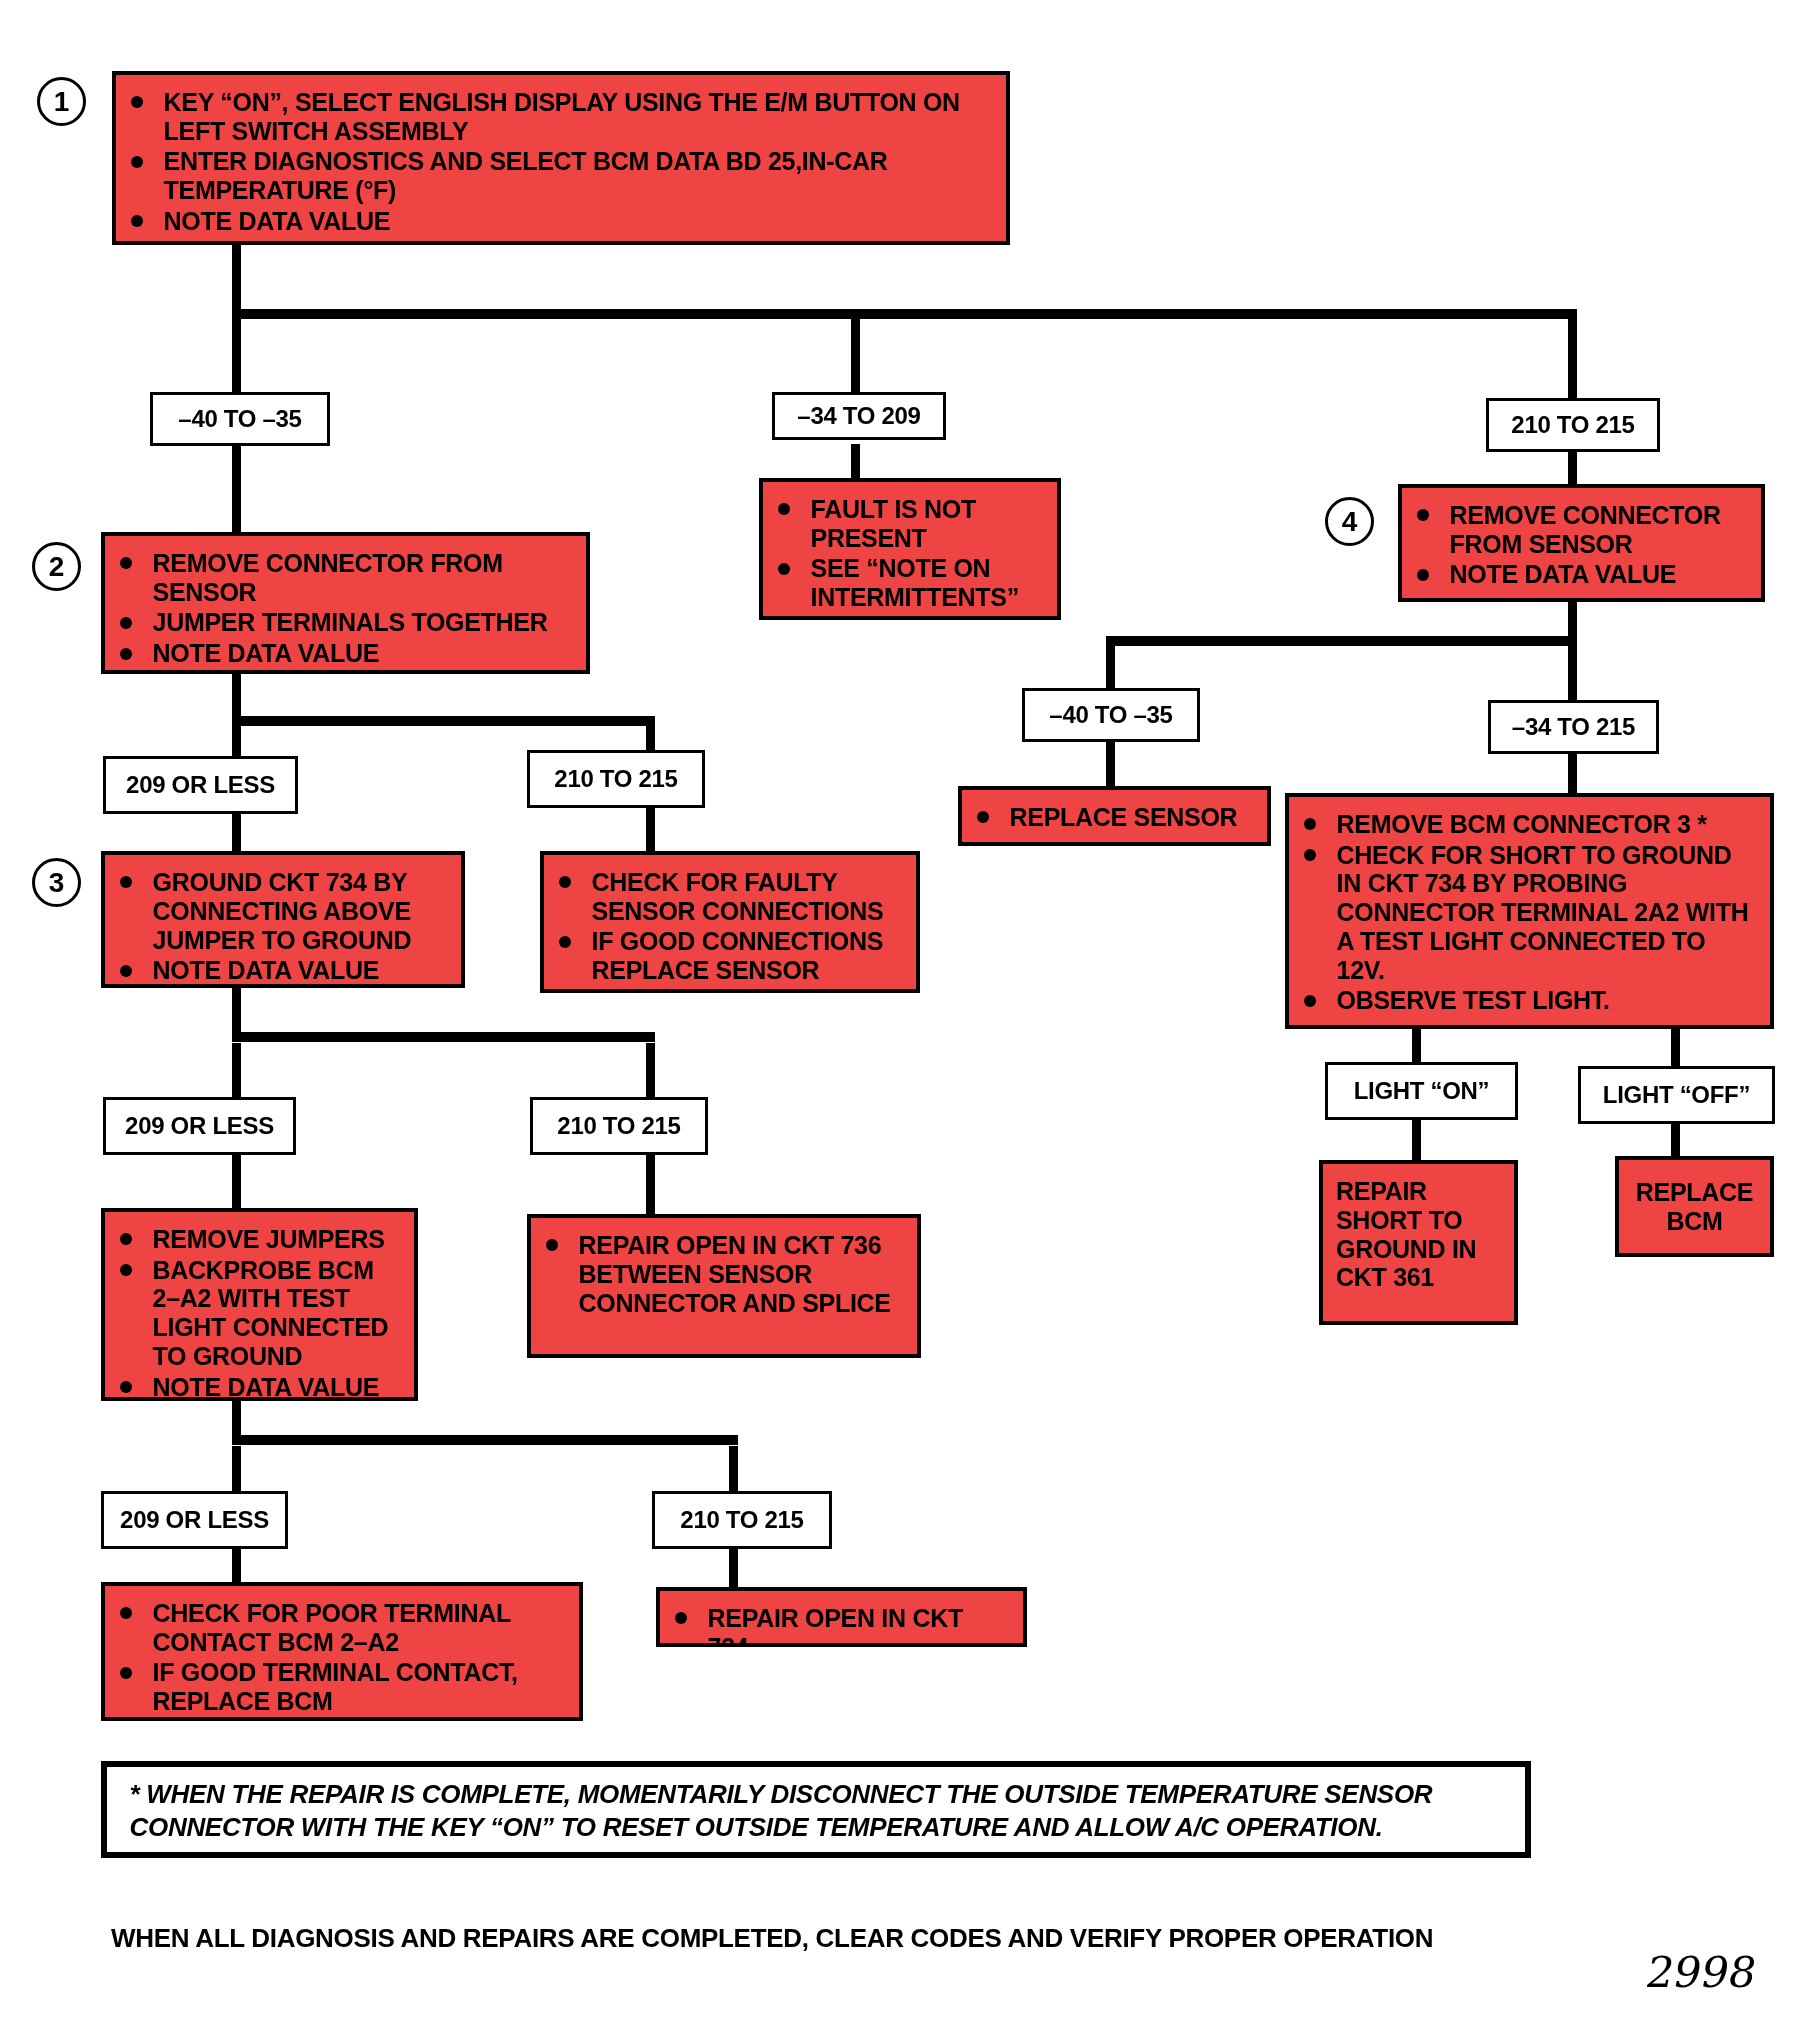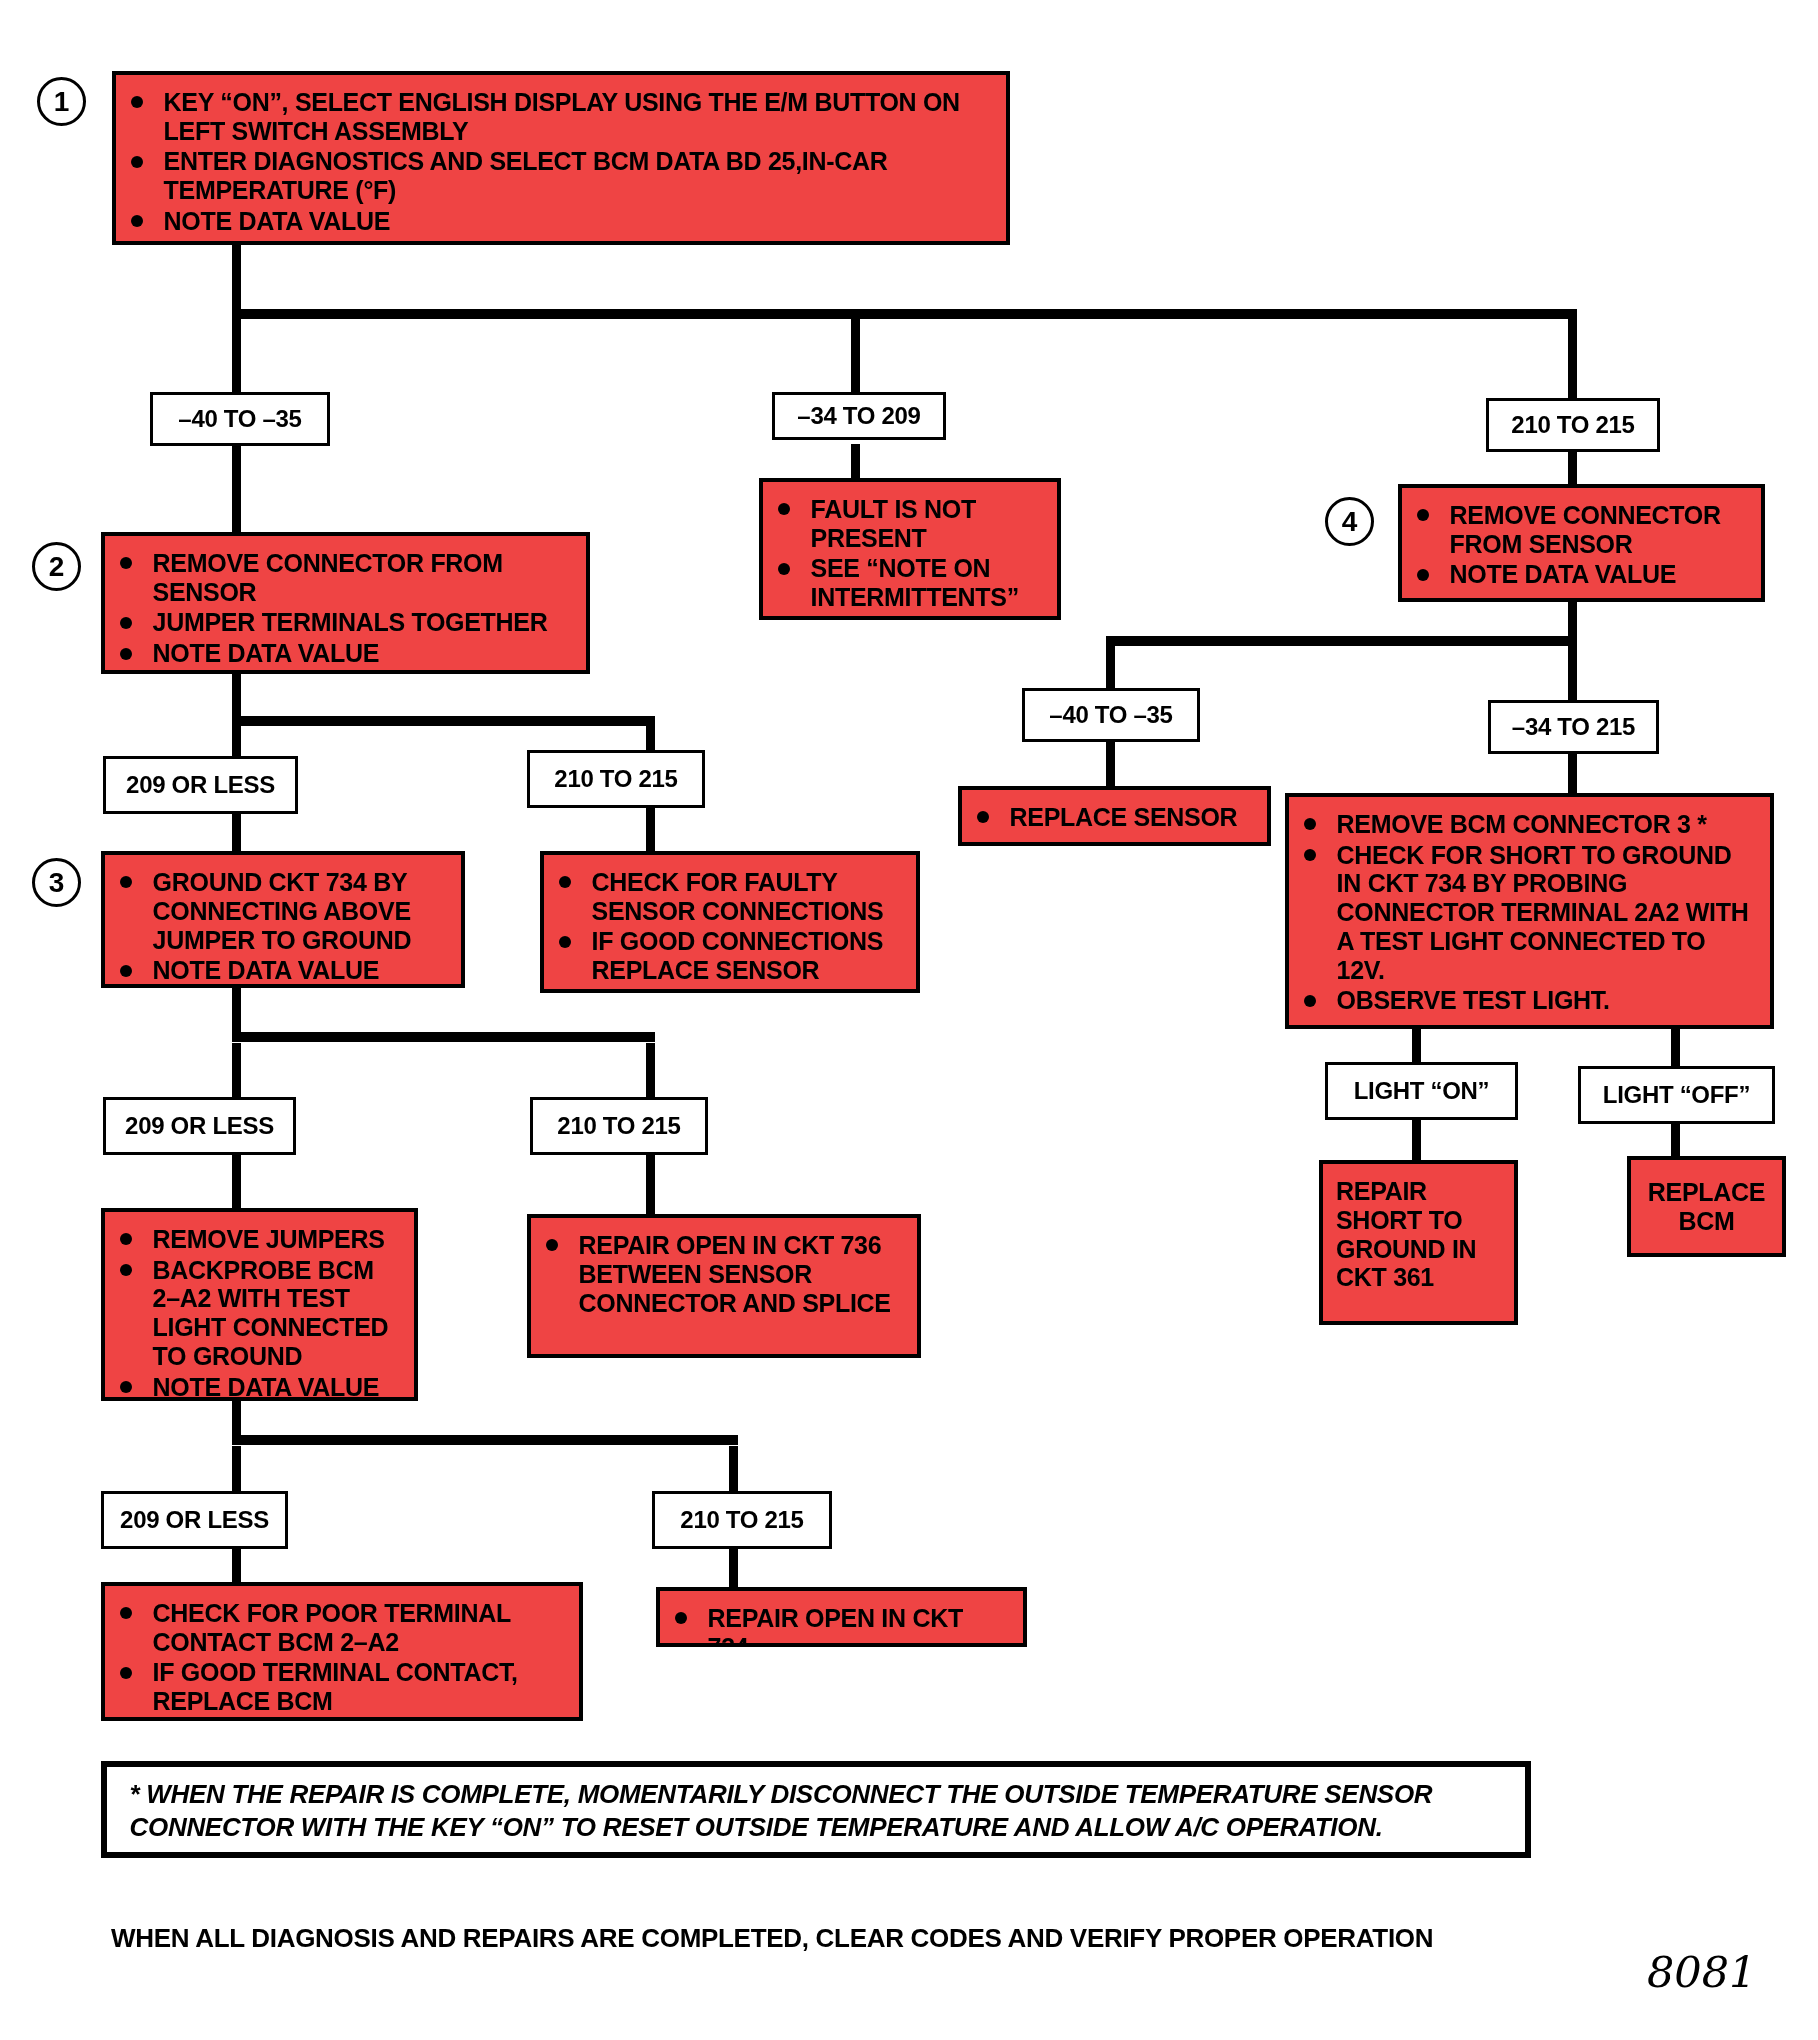--- a/index.html
+++ b/index.html
@@ -47,21 +47,21 @@
   }
   .badge {
     position: absolute;
     width: 49px; height: 49px;
     border: 3.7px solid #000; border-radius: 50%;
     background: #fff;
     display: flex; align-items: center; justify-content: center;
     font-weight: bold; font-size: 28px;
   }
   .plainbox { padding: 13px 13px; }
-  .centerbox { display: flex; align-items: center; justify-content: center; text-align: center; margin-left: 12px; }
+  .centerbox { display: flex; align-items: center; justify-content: center; text-align: center; }
   .notebox {
     position: absolute;
     border: 6.6px solid #000;
     background: #fff;
     padding: 11.2px 22.5px;
     font-weight: bold;
     font-size: 26px;
     line-height: 1.25;
     letter-spacing: -0.3px;
     font-style: italic;
@@ -318,16 +318,16 @@
   </div>
 
   <div class="notebox" style="left:101px;top:1761px;width:1430px;height:97px">
     <span>* WHEN THE REPAIR IS COMPLETE, MOMENTARILY DISCONNECT THE OUTSIDE TEMPERATURE SENSOR CONNECTOR WITH THE KEY “ON” TO RESET OUTSIDE TEMPERATURE AND ALLOW A/C OPERATION.</span>
   </div>
 
   <div class="footer" style="left:111px;top:1923px;width:1462px">
     <span>WHEN ALL DIAGNOSIS AND REPAIRS ARE COMPLETED, CLEAR CODES AND VERIFY PROPER OPERATION</span>
   </div>
 
-  <div class="pageno" style="left:1647px;top:1947px">8081</div>
+  <div class="pageno" style="left:1647px;top:1947px">2998</div>
 
 </div>
 
 
 </body></html>

